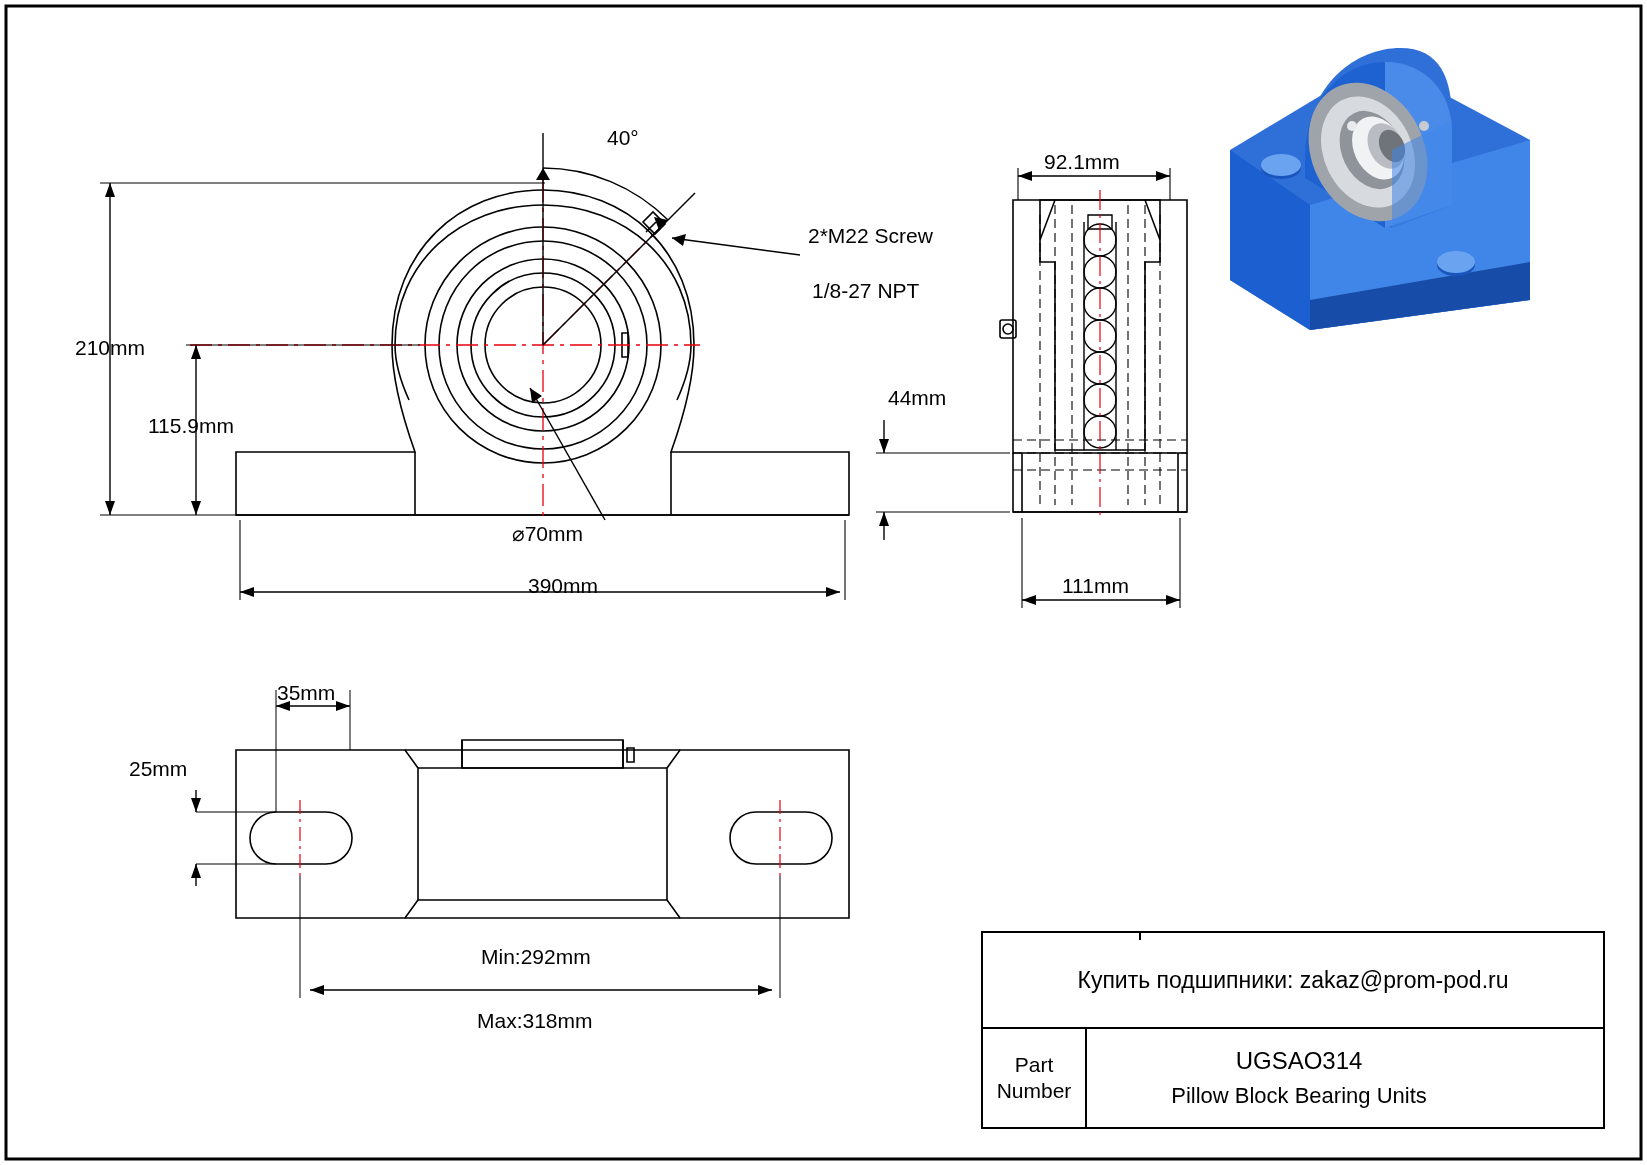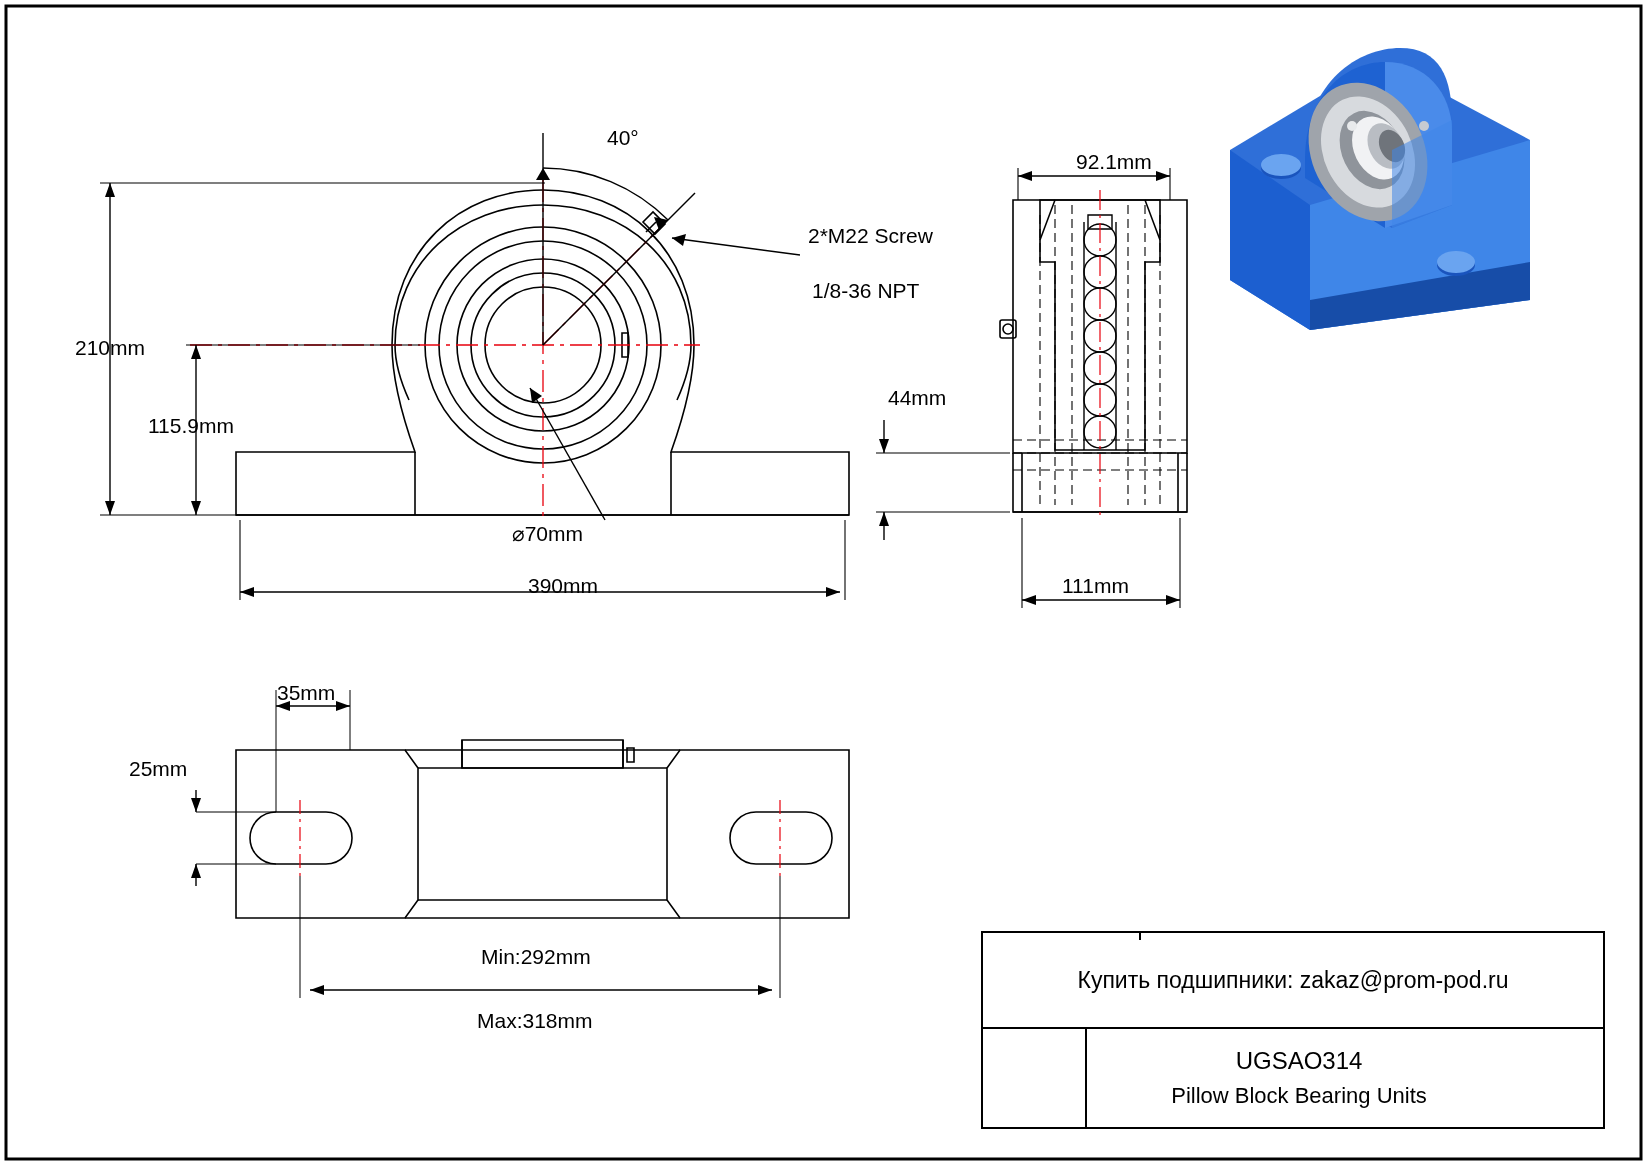--- a/index.html
+++ b/index.html
@@ -262,32 +262,36 @@
       <line x1="1140" y1="932" x2="1140" y2="940"></line>
     </g>
   </svg>
 
   <div class="lbl" style="left:75px;top:336px;">210mm</div>
   <div class="lbl" style="left:148px;top:414px;">115.9mm</div>
   <div class="lbl" style="left:512px;top:522px;">⌀70mm</div>
   <div class="lbl" style="left:528px;top:574px;">390mm</div>
   <div class="lbl" style="left:607px;top:126px;">40°</div>
   <div class="lbl" style="left:808px;top:224px;">2*M22 Screw</div>
-  <div class="lbl" style="left:812px;top:279px;">1/8-36 NPT</div>
-
-  <div class="lbl" style="left:1044px;top:150px;margin-left:32px;">92.1mm</div>
+  <div class="lbl" style="left:812px;top:279px;">1/8-27 NPT</div>
+
+  <div class="lbl" style="left:1044px;top:150px;">92.1mm</div>
   <div class="lbl" style="left:1062px;top:574px;">111mm</div>
   <div class="lbl" style="left:888px;top:386px;">44mm</div>
 
   <div class="lbl" style="left:277px;top:681px;">35mm</div>
   <div class="lbl" style="left:129px;top:757px;">25mm</div>
   <div class="lbl" style="left:481px;top:945px;">Min:292mm</div>
   <div class="lbl" style="left:477px;top:1009px;">Max:318mm</div>
 
   <div class="tb-cell" style="left:982px;top:932px;width:622px;height:96px;border:none;">
     <span style="font-size:23px;">Купить подшипники: zakaz@prom-pod.ru</span>
+  </div>
+  <div class="tb-cell two-line" style="left:982px;top:1028px;width:104px;height:100px;border:none;">
+    <span>Part</span>
+    <span>Number</span>
   </div>
   <div class="tb-cell two-line" style="left:1086px;top:1028px;width:426px;height:100px;border:none;">
     <span style="font-size:24px;">UGSAO314</span>
     <span style="font-size:22px;margin-top:6px;">Pillow Block Bearing Units</span>
   </div>
 
 </div>
 
 </body></html>

